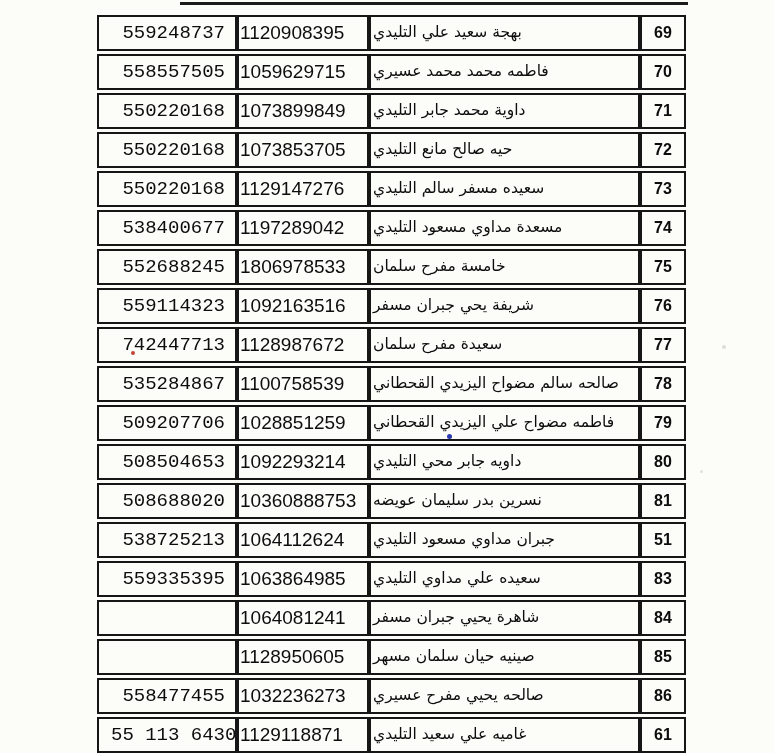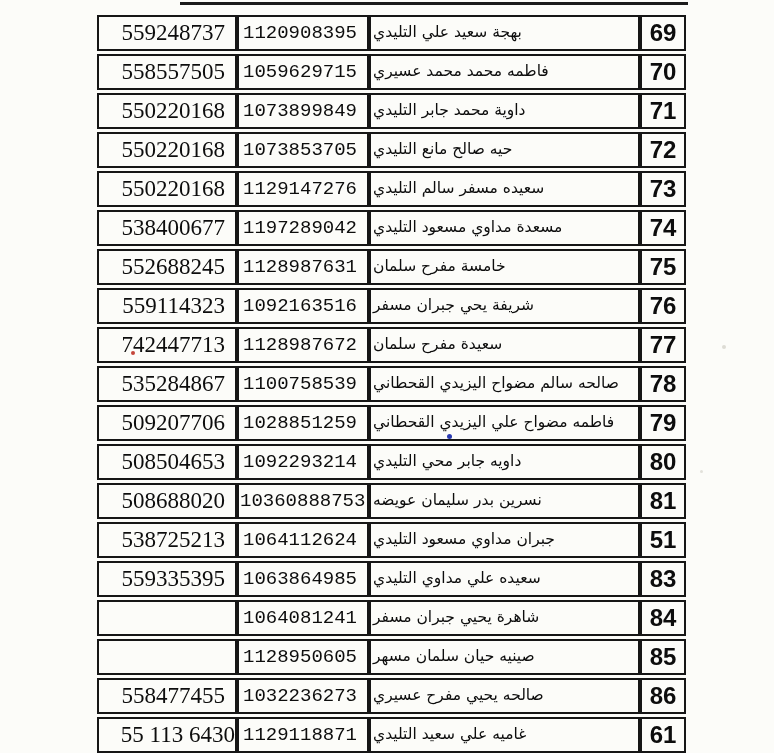--- a/index.html
+++ b/index.html
@@ -41,40 +41,40 @@
     height: 30px;
     vertical-align: middle;
     background: transparent;
     color: #0d0d0d;
     overflow: hidden;
     white-space: nowrap;
   }
   td.num {
     font-family: "Liberation Sans", sans-serif;
     font-weight: bold;
-    font-size: 24px;
+    font-size: 16px;
     text-align: center;
   }
   td.name {
     font-family: "DejaVu Sans", sans-serif;
     font-size: 15.5px;
     text-align: left;
     padding: 0 3px 2px 2px;
   }
   td.idnum {
     direction: ltr;
+    font-family: Liberation Sans, sans-serif;
+    font-size: 19px;
+    text-align: left;
+    padding-right: 7px;
+  }
+  td.phone {
+    direction: ltr;
     font-family: Liberation Mono, monospace;
     font-size: 19px;
-    text-align: center;
-    padding-right: 7px;
-  }
-  td.phone {
-    direction: ltr;
-    font-family: Liberation Serif, serif;
-    font-size: 23px;
     text-align: right;
     padding-right: 10px;
   }
   td.phone.align-left {
     text-align: right;
     padding-left: 12px;
     padding-right: 0;
   }
   .speck {
     position: absolute;
@@ -133,21 +133,21 @@
     <tr>
       <td class="num">74</td>
       <td class="name">مسعدة مداوي مسعود التليدي</td>
       <td class="idnum">1197289042</td>
       <td class="phone">538400677</td>
     </tr>
 
     <tr>
       <td class="num">75</td>
       <td class="name">خامسة مفرح سلمان</td>
-      <td class="idnum">1128987631</td>
+      <td class="idnum">1806978533</td>
       <td class="phone">552688245</td>
     </tr>
 
     <tr>
       <td class="num">76</td>
       <td class="name">شريفة يحي جبران مسفر</td>
       <td class="idnum">1092163516</td>
       <td class="phone">559114323</td>
     </tr>
 

